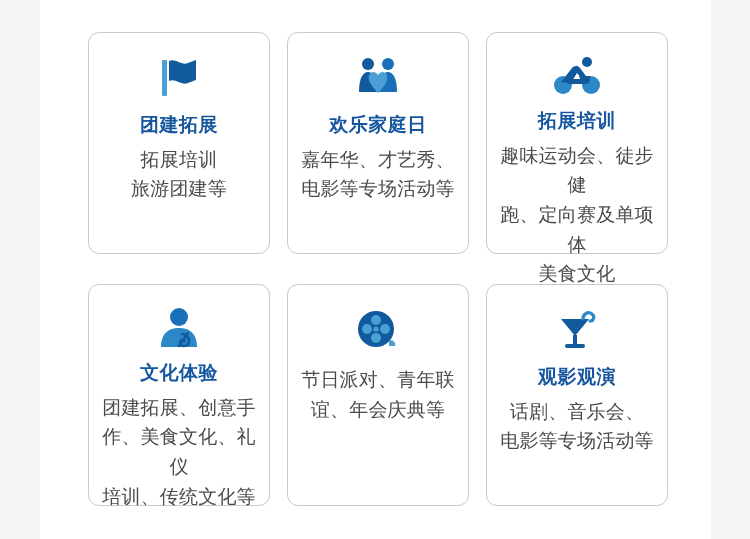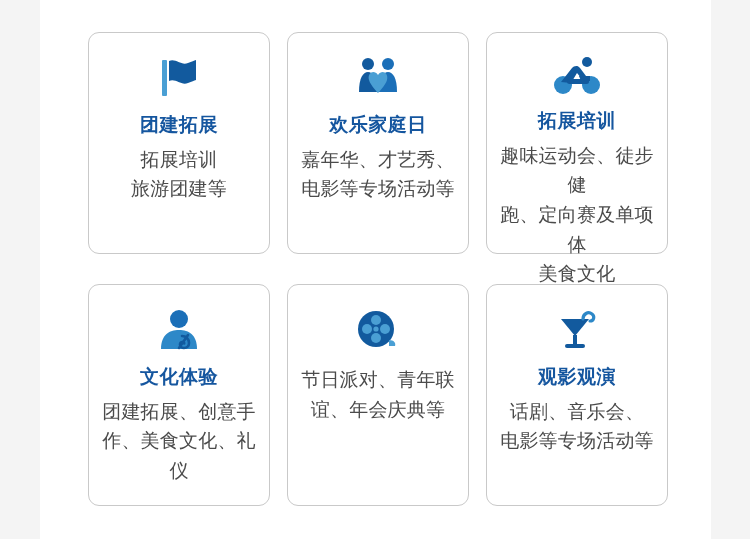--- a/index.html
+++ b/index.html
@@ -147,20 +147,21 @@
             <circle cx="22" cy="10" r="9" fill="#1b6fb8"></circle>
             <path d="M4 40 C4 26, 12 21, 22 21 C32 21, 40 26, 40 40 Z" fill="#2d88c8"></path>
             <path d="M25 27 C29 27, 32 30, 32 34 C32 37, 30 39, 27 39 C25 39, 23 37.5, 23 35.5 C23 34, 24 33, 25.5 33 C26.5 33, 27.2 33.6, 27.2 34.4" fill="none" stroke="#125a9e" stroke-width="2.6" stroke-linecap="round"></path>
             <line x1="31" y1="26" x2="22" y2="39" stroke="#125a9e" stroke-width="2.6" stroke-linecap="round"></line>
           </svg>
         </div>
         <div class="card-title">文化体验</div>
         <div class="card-desc">
           <div>团建拓展、创意手</div>
           <div>作、美食文化、礼仪</div>
+          <div>培训、传统文化等</div>
         </div>
       </div>
 
       <div class="card">
         <div class="card-icon">
           <svg width="44" height="42" viewBox="0 0 44 42">
             <circle cx="20" cy="20" r="18" fill="#125a9e"></circle>
             <circle cx="20" cy="11" r="5" fill="#4a9fd4"></circle>
             <circle cx="29" cy="20" r="5" fill="#4a9fd4"></circle>
             <circle cx="20" cy="29" r="5" fill="#4a9fd4"></circle>

